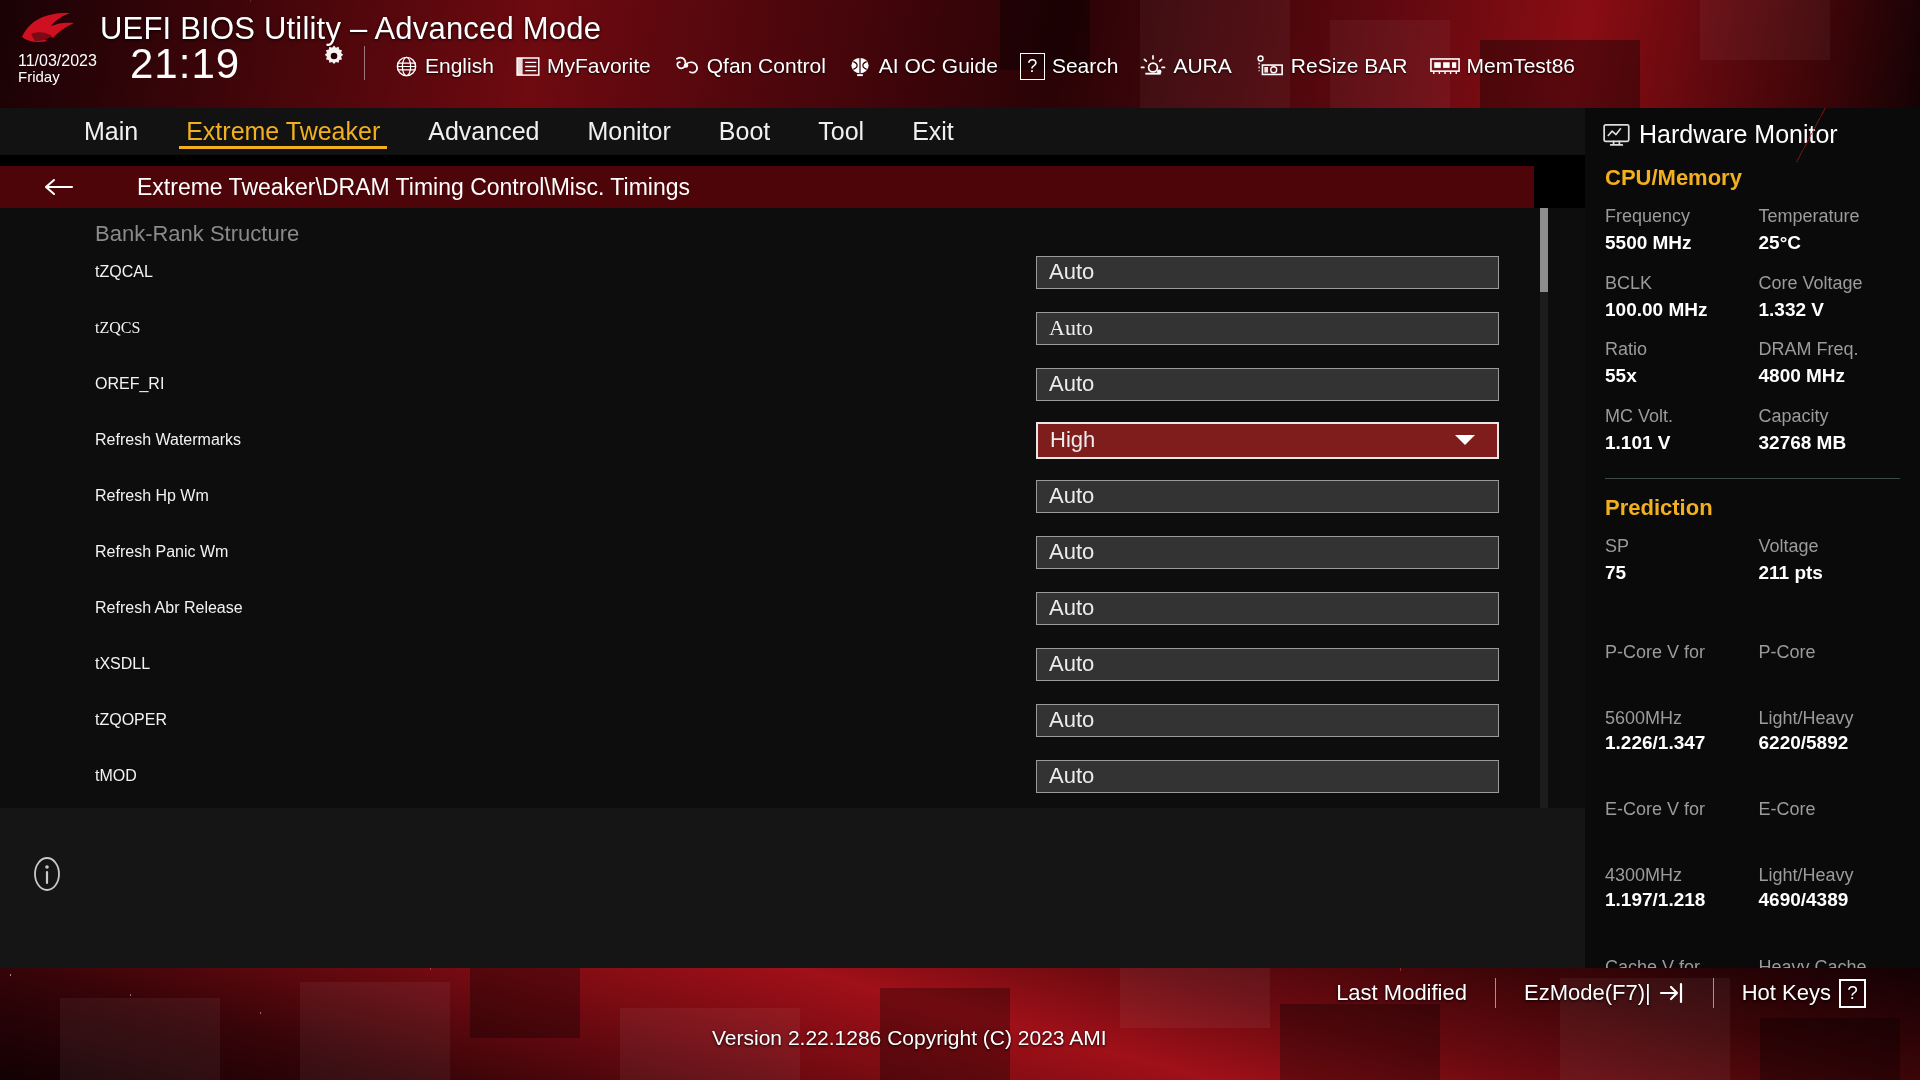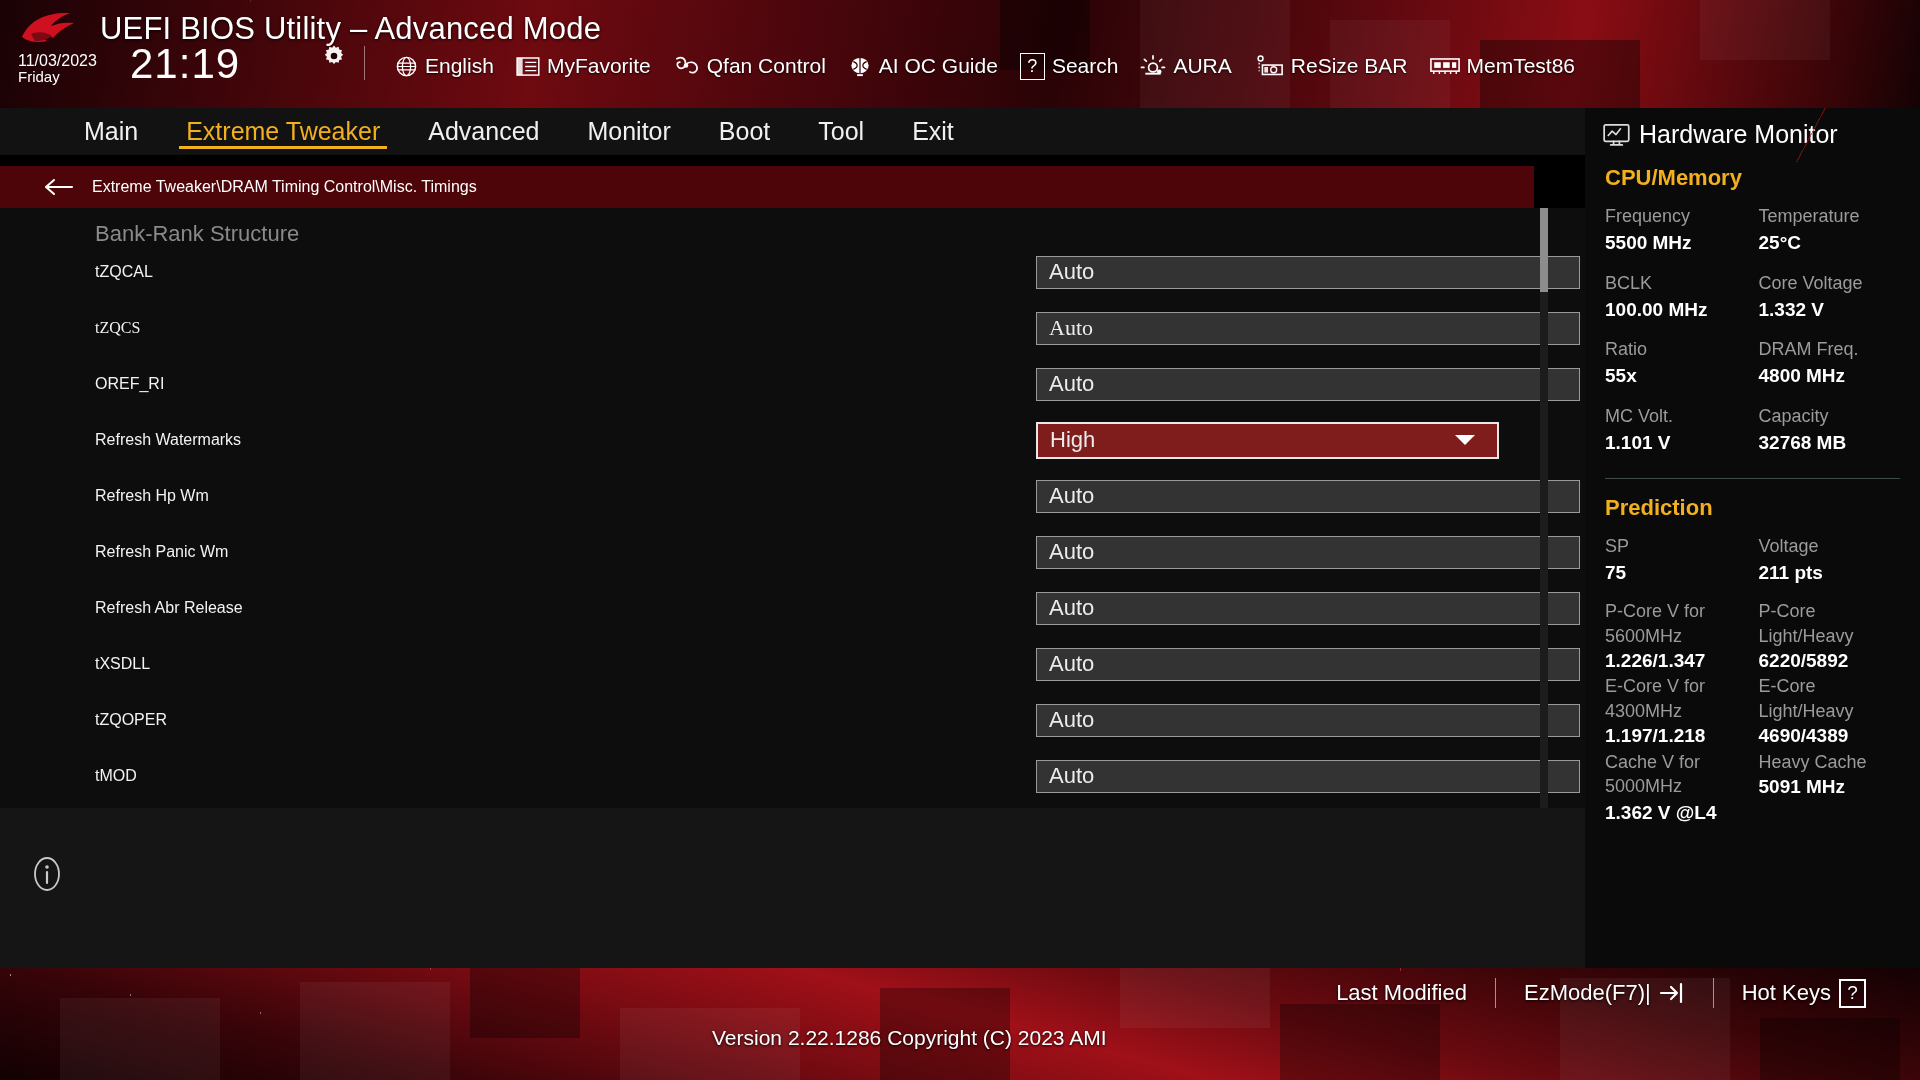--- a/index.html
+++ b/index.html
@@ -55,36 +55,36 @@
   .tab.active::after {
     content:""; position:absolute; left:17px; right:17px; bottom:6px; height:3px; background:#f2b01e;
   }
 
   
   .crumb {
     position:absolute; left:0; top:166px; width:1534px; height:42px;
     background:#4e0509; display:flex; align-items:center; gap:18px; padding-left:44px;
   }
   .crumb .arrow { width:30px; height:20px; flex:none; }
-  .crumb .txt { font-size:16px; white-space:nowrap; }
+  .crumb .txt { font-size:23px; white-space:nowrap;margin-left:45px; }
 
   
   .main {
     position:absolute; left:0; top:208px; width:1585px; height:600px;
     background:#0d0d0d; overflow:hidden;
   }
   .section-head {
     position:absolute; left:95px; top:13px; font-size:22px; color:#8a8a8a;
   }
   .row {
     position:absolute; left:0; width:1530px; height:56px; display:flex; align-items:center;
   }
   .row .label { position:absolute; left:95px; font-size:16px; color:#f2f2f2; white-space:nowrap; }
   .val {
-    position:absolute; left:1036px; width:544px; height:33px;
+    position:absolute; left:1036px; width:463px; height:33px;
     background:#333; border:1.5px solid #9a9a9a;
     display:flex; align-items:center; padding-left:12px;
     font-size:22px; color:#ececec;
   }
   .val.focus {
     background:#7f1d1d; border:2px solid #e8e8e8; height:37px; width:463px;
   }
   .val .caret {
     position:absolute; right:22px; top:50%; transform:translateY(-50%);
     width:0; height:0; border-left:10px solid transparent; border-right:10px solid transparent;
@@ -113,21 +113,21 @@
   .hw::before {
     content:""; position:absolute; right:0; top:0; width:210px; height:54px;
     background:linear-gradient(118deg, transparent 0 48%, rgba(160,20,20,.55) 48% 48.6%, transparent 48.6% 100%);
   }
   .hw-title { display:flex; align-items:center; gap:9px; font-size:25px; margin-bottom:16px; }
   .hw-sect { color:#f2b01e; font-size:22px; font-weight:bold; margin:4px 0 12px 2px; }
   .hw-grid { display:grid; grid-template-columns:1fr 1fr; column-gap:10px; row-gap:0; padding-left:2px; }
   .hw-k { font-size:18px; color:#9b9b9b; line-height:1.45; }
   .hw-v { font-size:19px; color:#fff; font-weight:bold; line-height:1.45; margin-bottom:13px; }
   .hw-div { height:1px; background:#3e4a4a; margin:8px 2px 16px 2px; }
-  .pred-grid .hw-k { line-height:1.35; }
+  .pred-grid .hw-k { line-height:1.35;margin-top:41px; }
   .pred-grid .hw-v { margin-bottom:0; line-height:1.4; }
 
   
   .footer {
     position:absolute; left:0; top:968px; width:1920px; height:112px;
     background:
       linear-gradient(115deg, rgba(255,255,255,.55) 0 1.4px, transparent 1.4px 100%) 10px 6px/300px 150px no-repeat,
       linear-gradient(115deg, rgba(255,255,255,.45) 0 1.2px, transparent 1.2px 100%) 130px 26px/300px 150px no-repeat,
       linear-gradient(112deg, rgba(255,255,255,.40) 0 1.2px, transparent 1.2px 100%) 260px 44px/300px 150px no-repeat,
       linear-gradient(118deg, rgba(255,90,90,.55) 0 1.2px, transparent 1.2px 100%) 430px 0/300px 150px no-repeat,

